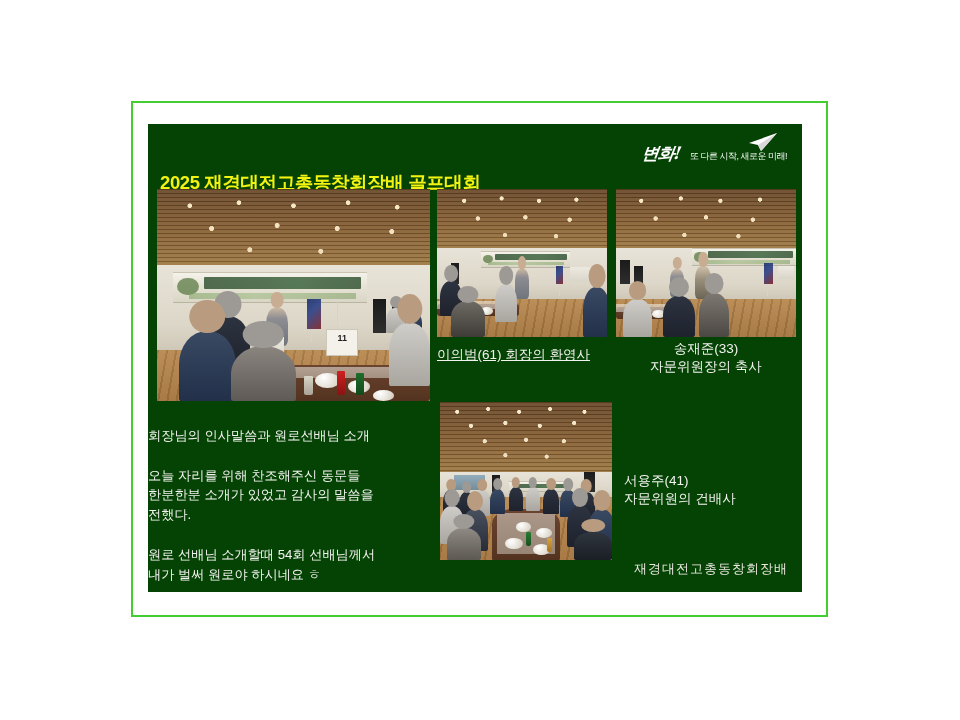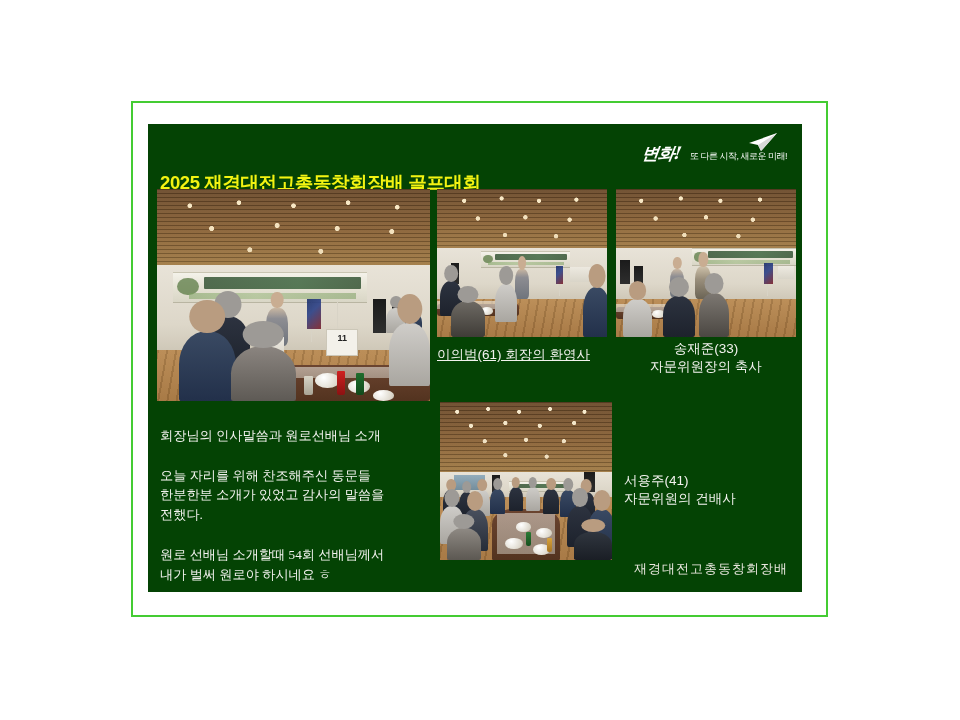--- a/index.html
+++ b/index.html
@@ -241,28 +241,27 @@
     position: absolute;
     color: #f2f2ee;
     font-size: 13.5px;
     line-height: 1.35;
     white-space: pre-line;
   }
   .caption.center { text-align: center; }
 
   #body-text {
     position: absolute;
-    left: 12px;
+    left: 0;
     top: 302px;
     width: 296px;
     color: #f2f2ee;
     font-size: 13.2px;
     line-height: 1.5;
     white-space: pre-line;
-    font-family: Liberation Serif, serif;
   }
 
   #footer-text {
     position: absolute;
     right: 14px;
     bottom: 14px;
     color: #e9e7de;
     font-family: "DejaVu Serif", "Liberation Serif", serif;
     font-size: 13px;
     letter-spacing: 1px;

